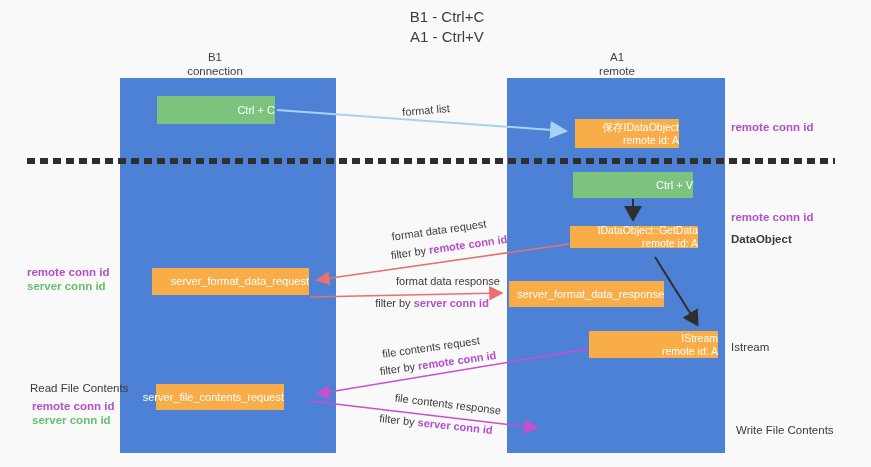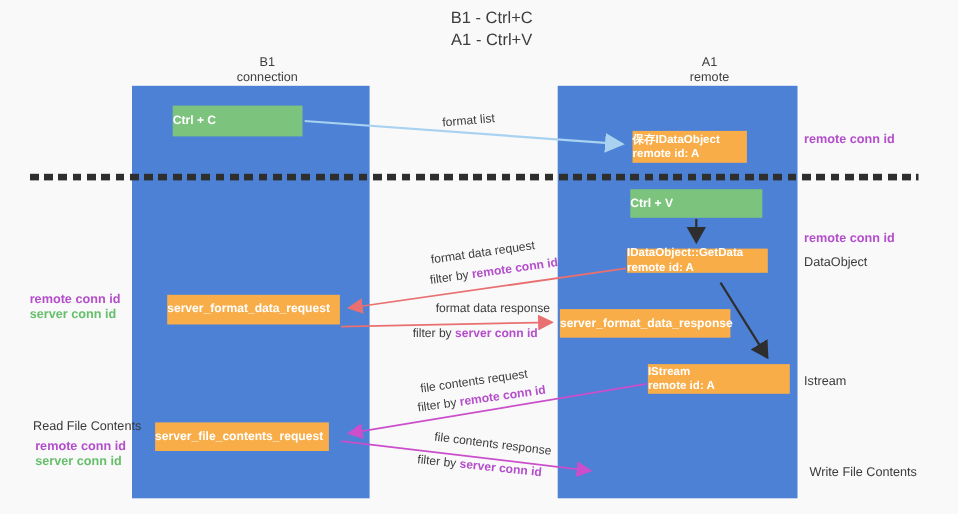--- a/index.html
+++ b/index.html
@@ -8,36 +8,35 @@
     background:#f9f9fa;
     font-family:"Liberation Sans", "DejaVu Sans", sans-serif;
     color:#3a3a3a;
   }
   .title {
     position:absolute; left:447px; top:7px; transform:translateX(-50%);
     text-align:center; font-size:15px; line-height:20px; color:#3d3d3d;
   }
   .lane-header {
     position:absolute; top:50px; transform:translateX(-50%);
-    text-align:center; font-size:11.5px; line-height:14px; color:#3f3f3f;margin-left:28px;
+    text-align:center; font-size:11.5px; line-height:14px; color:#3f3f3f;
   }
   .lifeline { position:absolute; top:78px; height:375px; background:#4d81d6; }
   .lifeline.left  { left:120px; width:216px; }
   .lifeline.right { left:507px; width:218px; }
   .divider {
     position:absolute; left:27px; top:158px; width:808px; height:6px;
     background:repeating-linear-gradient(90deg,#2e2e2e 0 8px,transparent 8px 13px);
   }
   .arrows { position:absolute; left:0; top:0; }
   .node {
     position:absolute; display:flex; flex-direction:column;
-    align-items:flex-start; justify-content:center;
+    align-items:flex-end; justify-content:center;
     color:#fff; font-size:11px; line-height:13px; text-align:center;
     white-space:nowrap;
-    font-weight:bold;
   }
   .green  { background:#7cc47e; }
   .orange { background:#f8ad49; }
   .flow-label {
     position:absolute; transform:translate(-50%,-50%);
     font-size:11px; color:#3c3c3c; white-space:nowrap;
   }
   .rot-n8 { transform:translate(-50%,-50%) rotate(-8deg); }
   .rot-n5 { transform:translate(-50%,-50%) rotate(-5deg); }
   .rot-p7 { transform:translate(-50%,-50%) rotate(7deg); }
@@ -122,21 +121,21 @@
 
   <div class="node orange" style="left:509px; top:281px; width:155px; height:26px;">
     <span>server_format_data_response</span>
   </div>
 
   <div class="node orange" style="left:589px; top:331px; width:129px; height:27px; font-size:10.5px;">
     <span>IStream</span>
     <span>remote id: A</span>
   </div>
 
-  <div class="node orange" style="left:141px; top:384px; width:158px; height:26px;">
+  <div class="node orange" style="left:156px; top:384px; width:128px; height:26px;">
     <span>server_file_contents_request</span>
   </div>
 
 
   <div class="flow-label rot-n5" style="left:426px; top:110px;">format list</div>
 
   <div class="flow-label rot-n8" style="left:439px; top:230px;">format data request</div>
   <div class="flow-label rot-n8" style="left:449px; top:247px;">
     <span>filter by </span><span class="conn-id">remote conn id</span>
   </div>
@@ -151,21 +150,21 @@
     <span>filter by </span><span class="conn-id">remote conn id</span>
   </div>
 
   <div class="flow-label rot-p7" style="left:448px; top:404px;">file contents response</div>
   <div class="flow-label rot-p6" style="left:436px; top:424px;">
     <span>filter by </span><span class="conn-id">server conn id</span>
   </div>
 
   <div class="side-label purple-bold" style="left:731px; top:121px;">remote conn id</div>
   <div class="side-label purple-bold" style="left:731px; top:211px;">remote conn id</div>
-  <div class="side-label" style="left:731px; top:233px;">DataObject</div>
+  <div class="side-label" style="left:731px; top:233px;font-weight:bold;">DataObject</div>
   <div class="side-label" style="left:731px; top:341px;">Istream</div>
   <div class="side-label" style="left:736px; top:424px;">Write File Contents</div>
 
   <div class="side-label" style="left:27px; top:266px;">
     <div class="purple-bold">remote conn id</div>
     <div class="green-bold">server conn id</div>
   </div>
   <div class="side-label" style="left:30px; top:382px;">Read File Contents</div>
   <div class="side-label" style="left:32px; top:400px;">
     <div class="purple-bold">remote conn id</div>

